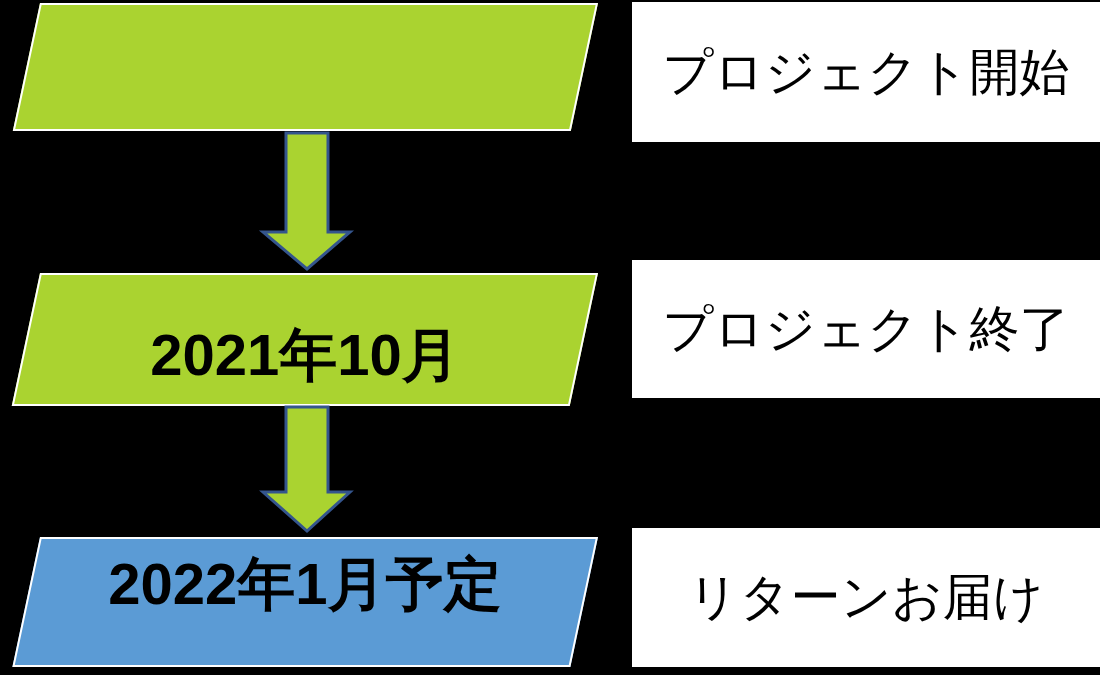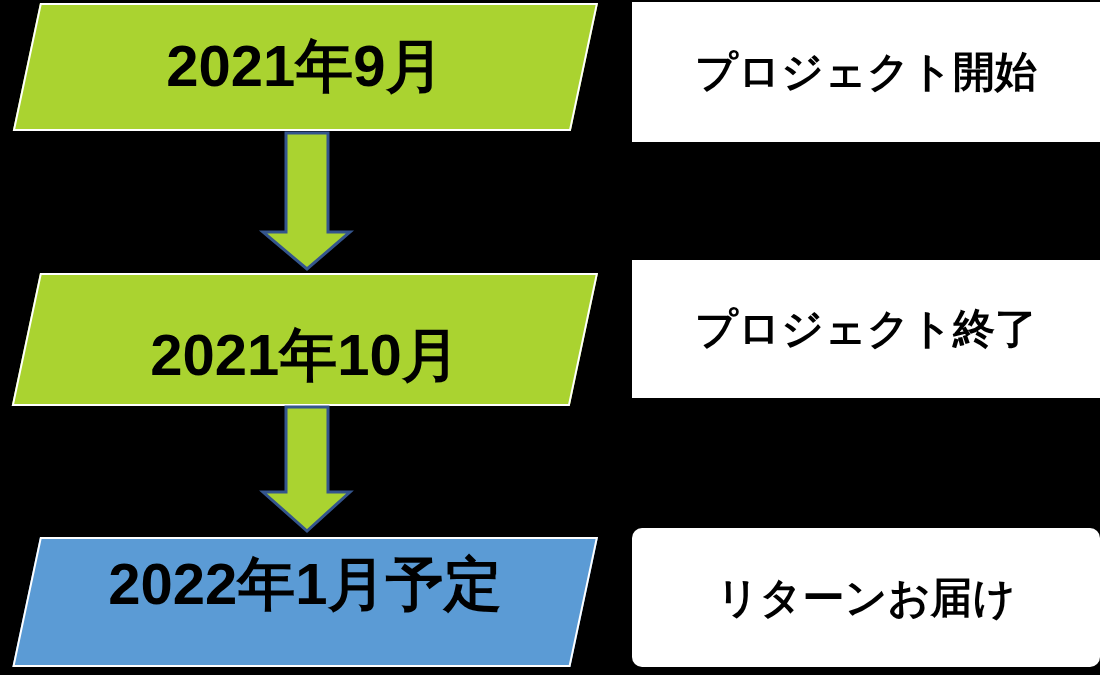--- a/index.html
+++ b/index.html
@@ -31,55 +31,54 @@
   }
   .label-box{
     position:absolute;
     left:632px;width:468px;
     background:var(--label-bg);
     display:flex;align-items:center;justify-content:center;
     box-sizing:border-box;
   }
   .label-box span{
     color:var(--text);
-    font-size:42px;font-weight:bold;
+    font-size:50px;font-weight:normal;
     white-space:nowrap;
   }
   .arrow-svg{position:absolute;left:258px;width:98px;}
   .arrow-svg polygon{
     fill:var(--green);
     stroke:var(--arrow-border);
     stroke-width:3;
     stroke-linejoin:miter;
   }
 </style>
 </head>
 <body>
 
 <div id="canvas">
 
   <div class="para" style="top:3px;height:128px;"></div>
-  <div class="date-text" style="top:3px;height:128px;">2021年9月</div>
   <div class="label-box" style="top:2px;height:140px;">
     <span>プロジェクト開始</span>
   </div>
 
   <svg class="arrow-svg" style="top:130px;height:142px;" viewBox="0 0 98 142">
     <polygon points="28,3 70,3 70,102 92,102 49,139 5,102 28,102"></polygon>
   </svg>
 
   <div class="para" style="top:273px;height:133px;"></div>
   <div class="date-text" style="top:273px;height:166px;">2021年10月</div>
   <div class="label-box" style="top:260px;height:138px;">
     <span>プロジェクト終了</span>
   </div>
 
   <svg class="arrow-svg" style="top:404px;height:130px;" viewBox="0 0 98 130">
     <polygon points="28,3 70,3 70,88 92,88 49,127 5,88 28,88"></polygon>
   </svg>
 
   <div class="para blue" style="top:537px;height:130px;"></div>
   <div class="date-text" style="top:537px;height:96px;">2022年1月予定</div>
-  <div class="label-box" style="top:528px;height:139px;border-radius:10px;">
+  <div class="label-box" style="top:528px;height:139px;">
     <span>リターンお届け</span>
   </div>
 
 </div>
 
 </body></html>

